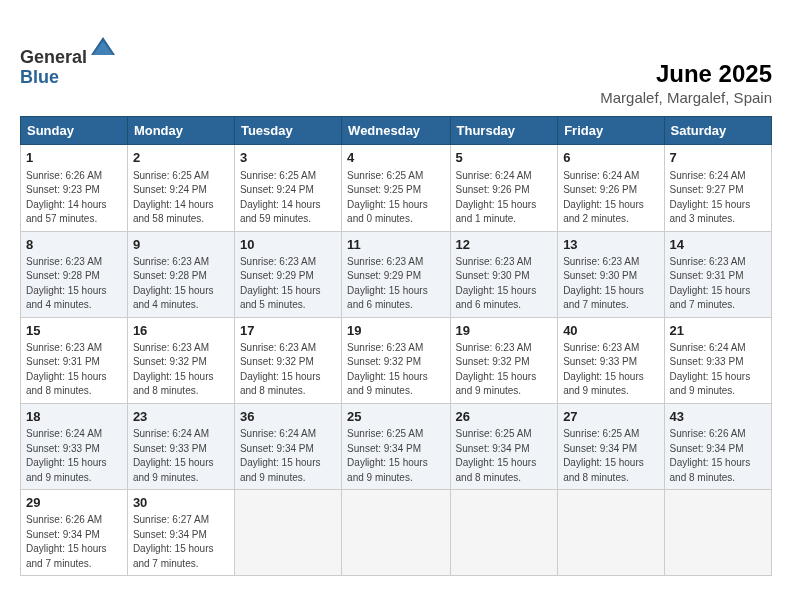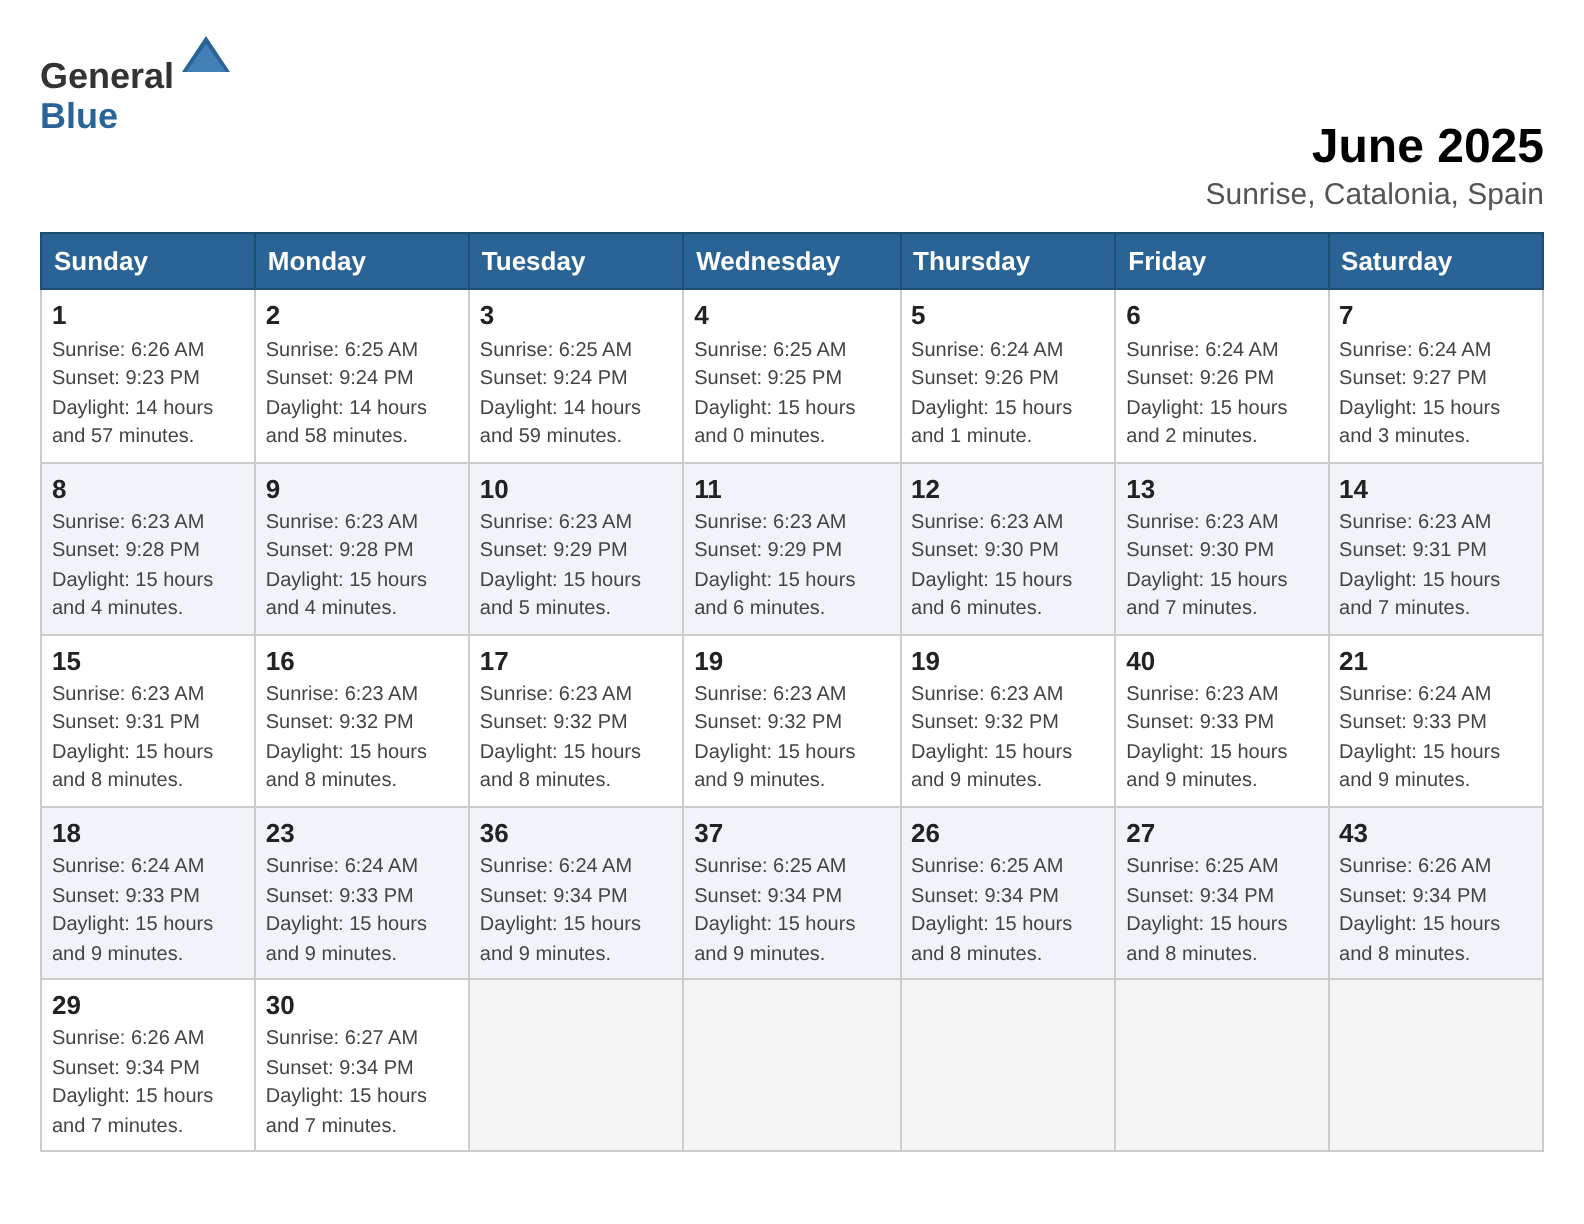--- a/index.html
+++ b/index.html
@@ -12,21 +12,21 @@
     }
     .page {
       width: 792px;
       min-height: 612px;
       background: #fff;
       padding: 16px 20px 16px 20px;
     }
     .header {
       display: flex;
       justify-content: space-between;
-      align-items: flex-start;
+      align-items: center;
       margin-bottom: 10px;
     }
     .logo {
       display: flex;
       align-items: center;
     }
     .logo-text {
       font-size: 18px;
       font-weight: bold;
       line-height: 1.1;
@@ -111,21 +111,21 @@
             <polygon points="14,6 24,20 4,20" fill="#5b9bd5" opacity="0.5"></polygon>
           </svg>
         </div>
         <div class="logo-text">
           <span class="logo-blue">Blue</span>
         </div>
       </div>
     </div>
     <div class="title-block">
       <div class="month-title">June 2025</div>
-      <div class="location">Sunrise, Catalonia, Spain</div>
+      <div class="location">Margalef, Margalef, Spain</div>
     </div>
   </div>
 
   <table class="calendar">
     <thead>
       <tr>
         <th>Sunday</th>
         <th>Monday</th>
         <th>Tuesday</th>
         <th>Wednesday</th>
@@ -280,21 +280,21 @@
 Sunset: 9:33 PM
 Daylight: 15 hours and 9 minutes.</div>
           </td>
           <td>
             <span class="day-number">36</span>
             <div class="day-info" style="white-space: pre-line;">Sunrise: 6:24 AM
 Sunset: 9:34 PM
 Daylight: 15 hours and 9 minutes.</div>
           </td>
           <td>
-            <span class="day-number">37</span>
+            <span class="day-number">25</span>
             <div class="day-info" style="white-space: pre-line;">Sunrise: 6:25 AM
 Sunset: 9:34 PM
 Daylight: 15 hours and 9 minutes.</div>
           </td>
           <td>
             <span class="day-number">26</span>
             <div class="day-info" style="white-space: pre-line;">Sunrise: 6:25 AM
 Sunset: 9:34 PM
 Daylight: 15 hours and 8 minutes.</div>
           </td>

